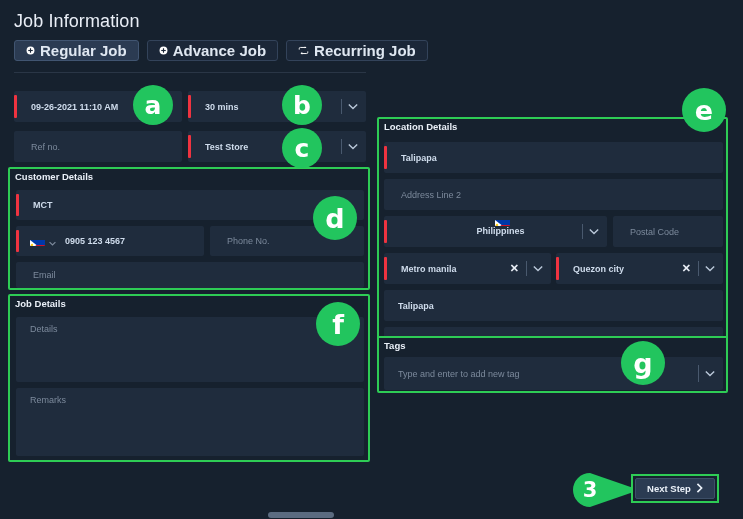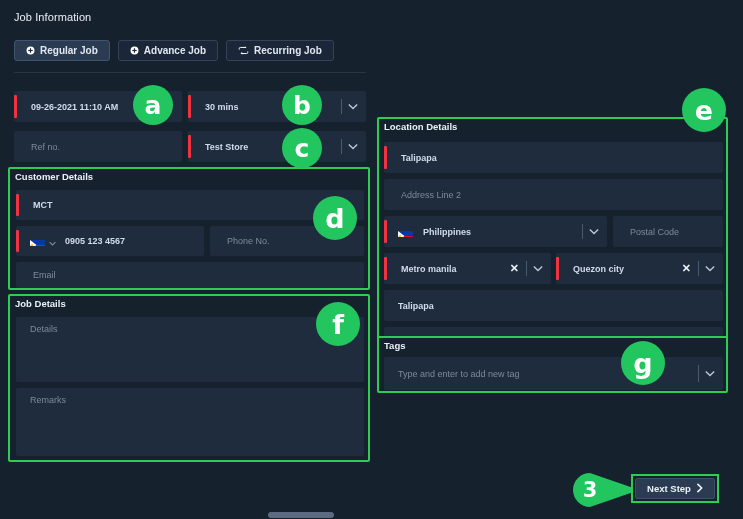--- a/index.html
+++ b/index.html
@@ -17,21 +17,21 @@
     width: 743px;
     height: 519px;
     background: #16212e;
     color: #e7edf5;
   }
 
   
   .page-title {
     position: absolute;
     left: 14px; top: 11px;
-    font-size: 11px;
+    font-size: 18px;
     font-weight: 400;
     color: #e9eef6;
     letter-spacing: .1px;
   }
 
   .tabbar {
     position: absolute;
     left: 14px; top: 40px;
     display: flex;
     gap: 8px;
@@ -39,21 +39,21 @@
   .tab {
     height: 21px;
     display: flex;
     align-items: center;
     gap: 5px;
     padding: 0 11px;
     border: 1px solid #33435a;
     border-radius: 3px;
     background: #1b2738;
     color: #dfe7f1;
-    font-size: 10px;
+    font-size: 15px;
     font-weight: bold;
     white-space: nowrap;
     cursor: pointer;
   }
   .tab.active { background: #2b3b52; border-color: #415571; }
   .tab svg { display: block; }
 
   .hr {
     position: absolute;
     left: 14px; top: 72px;
@@ -334,21 +334,21 @@
     <div class="sect-title">Location Details</div>
 
     <div class="field req" style="left:5px; top:23px; width:339px; height:31px;">
       <span class="ftxt">Talipapa</span>
     </div>
 
     <div class="field" style="left:5px; top:60px; width:339px; height:31px;">
       <span class="ftxt ph">Address Line 2</span>
     </div>
 
-    <div class="field req" style="left:5px; top:97px; width:223px; height:31px;">
+    <div class="field req" style="left:5px; top:97px; width:223px; height:31px;flex-direction:column;">
       <span class="flag">
         <svg width="15" height="10" viewBox="0 0 30 20">
           <rect width="30" height="10" fill="#0038a8"></rect>
             <rect y="10" width="30" height="10" fill="#ce1126"></rect>
           <path d="M0 0 L13 10 L0 20 Z" fill="#fff"></path>
           <circle cx="4" cy="10" r="2.4" fill="#fcd116"></circle>
         </svg>
       </span>
       <span class="ftxt np" style="padding-left:10px">Philippines</span>
       <span class="caret">

